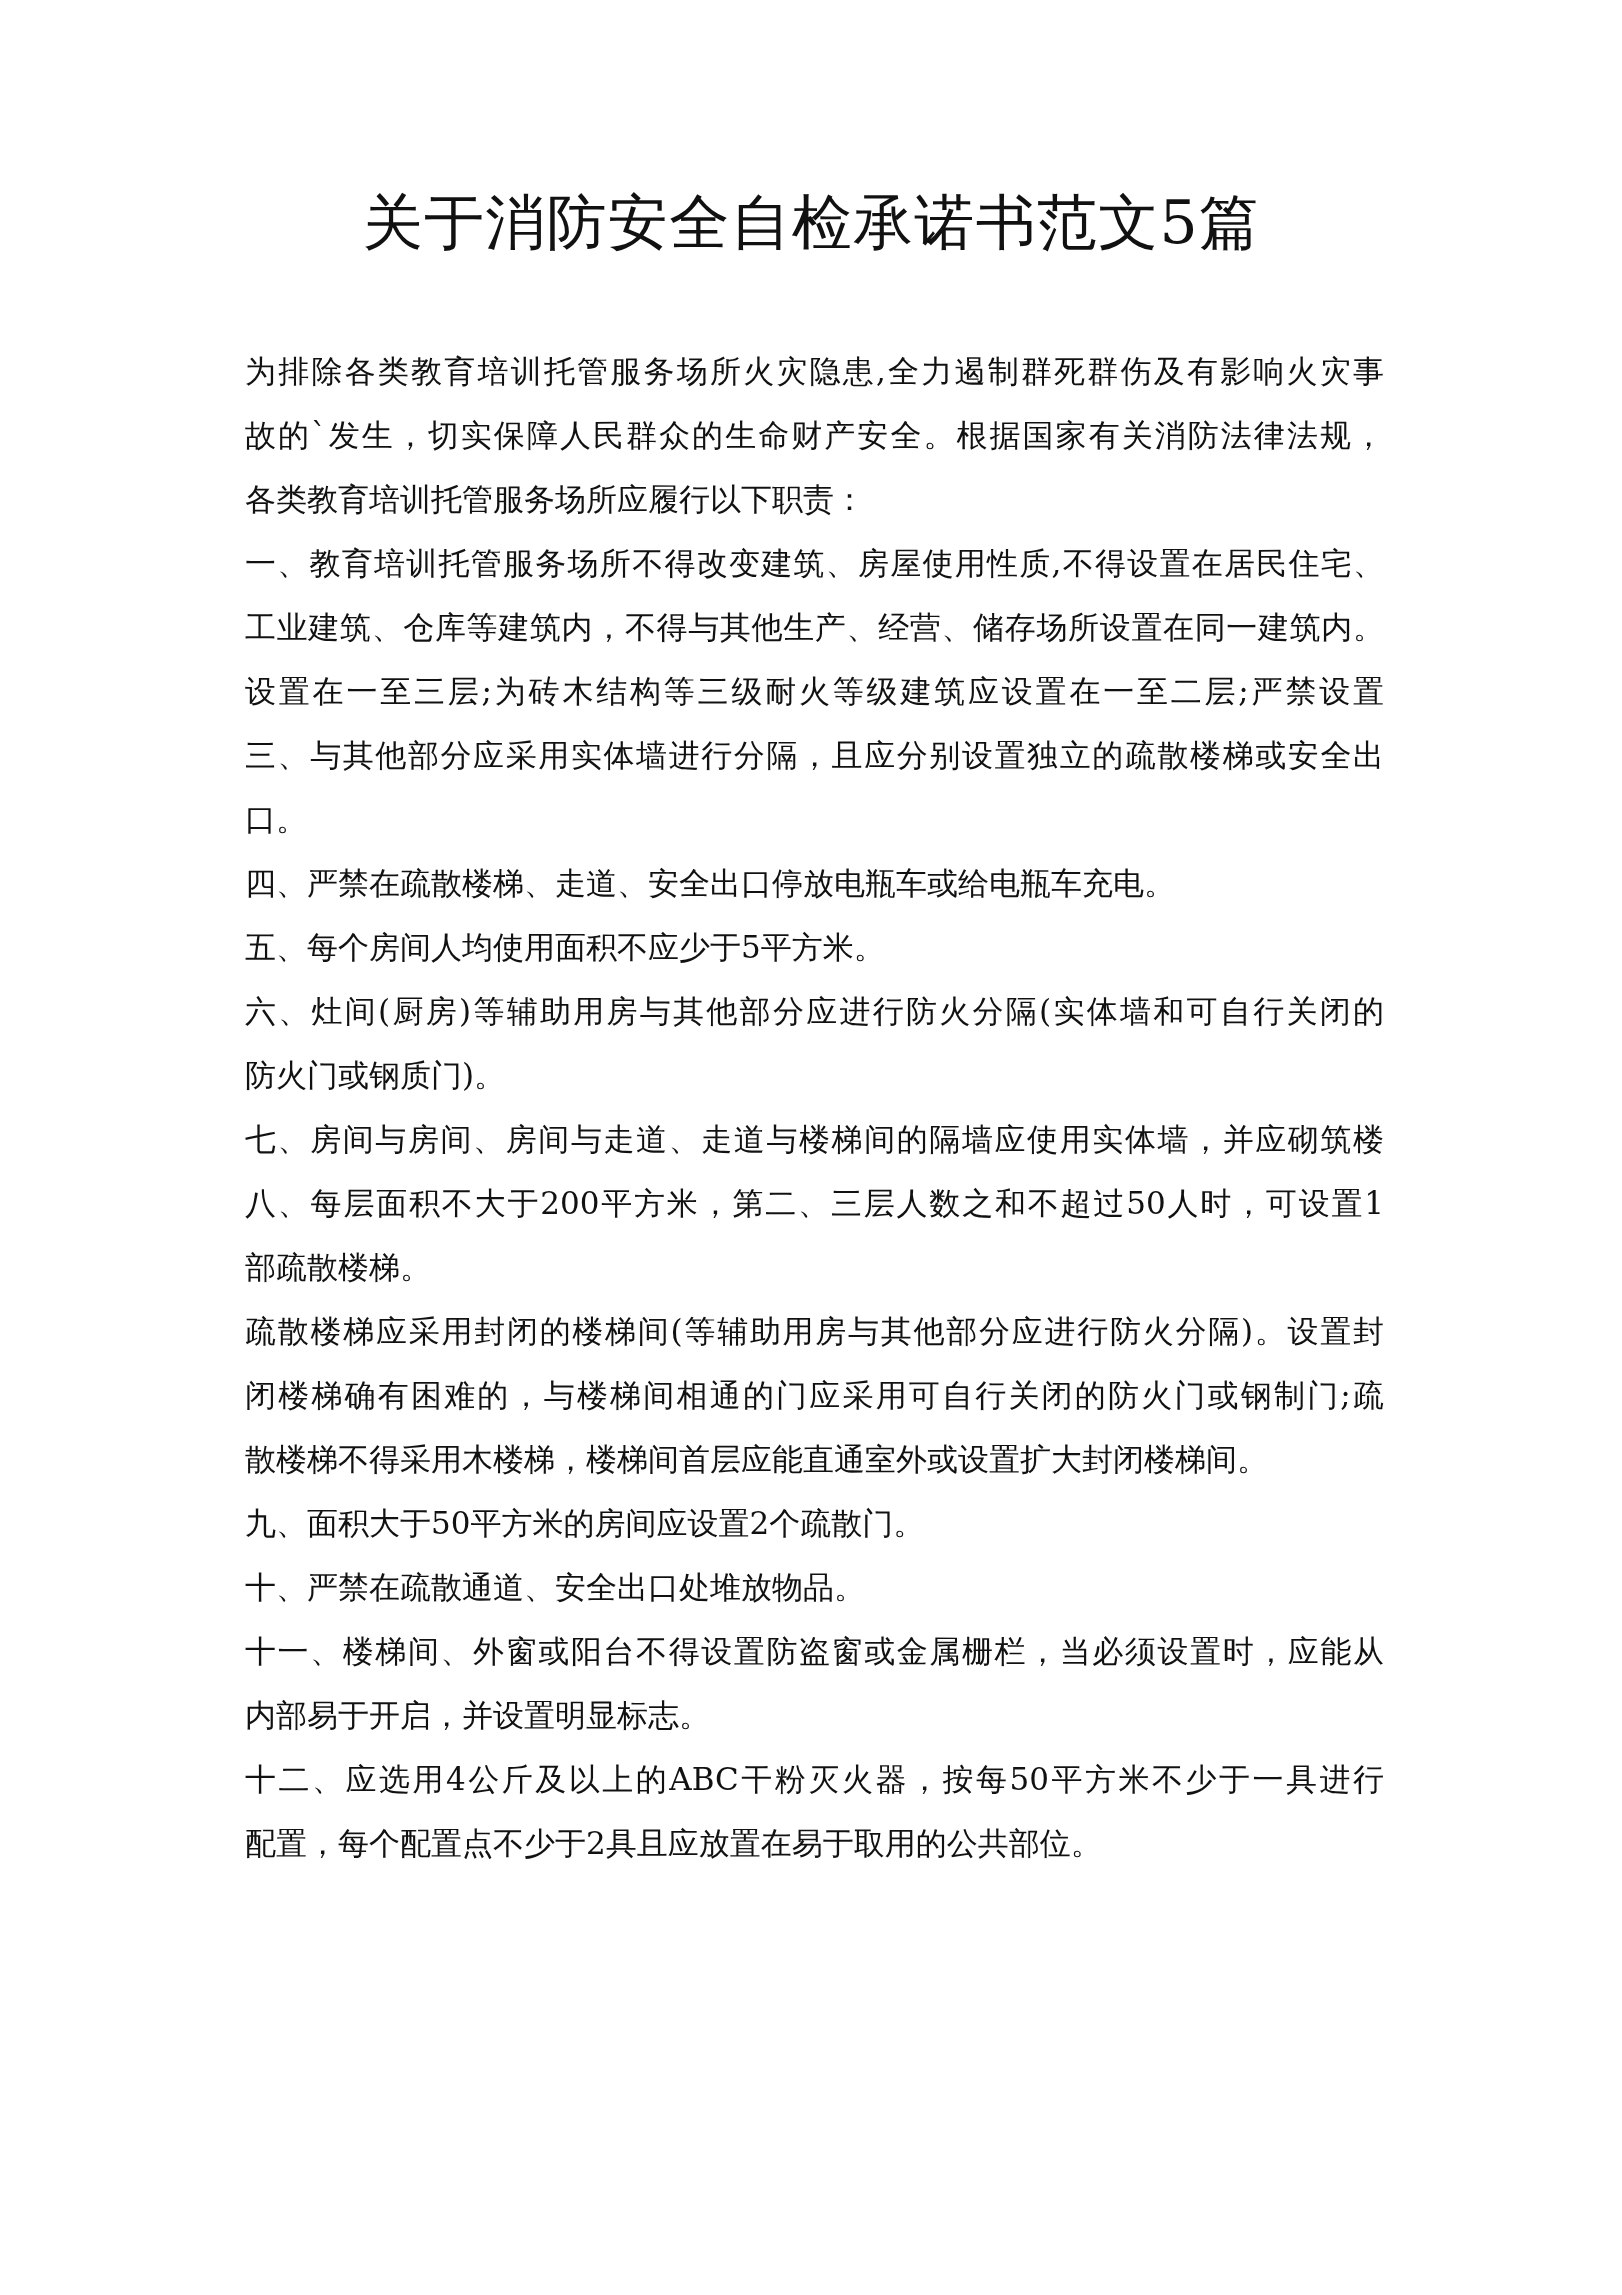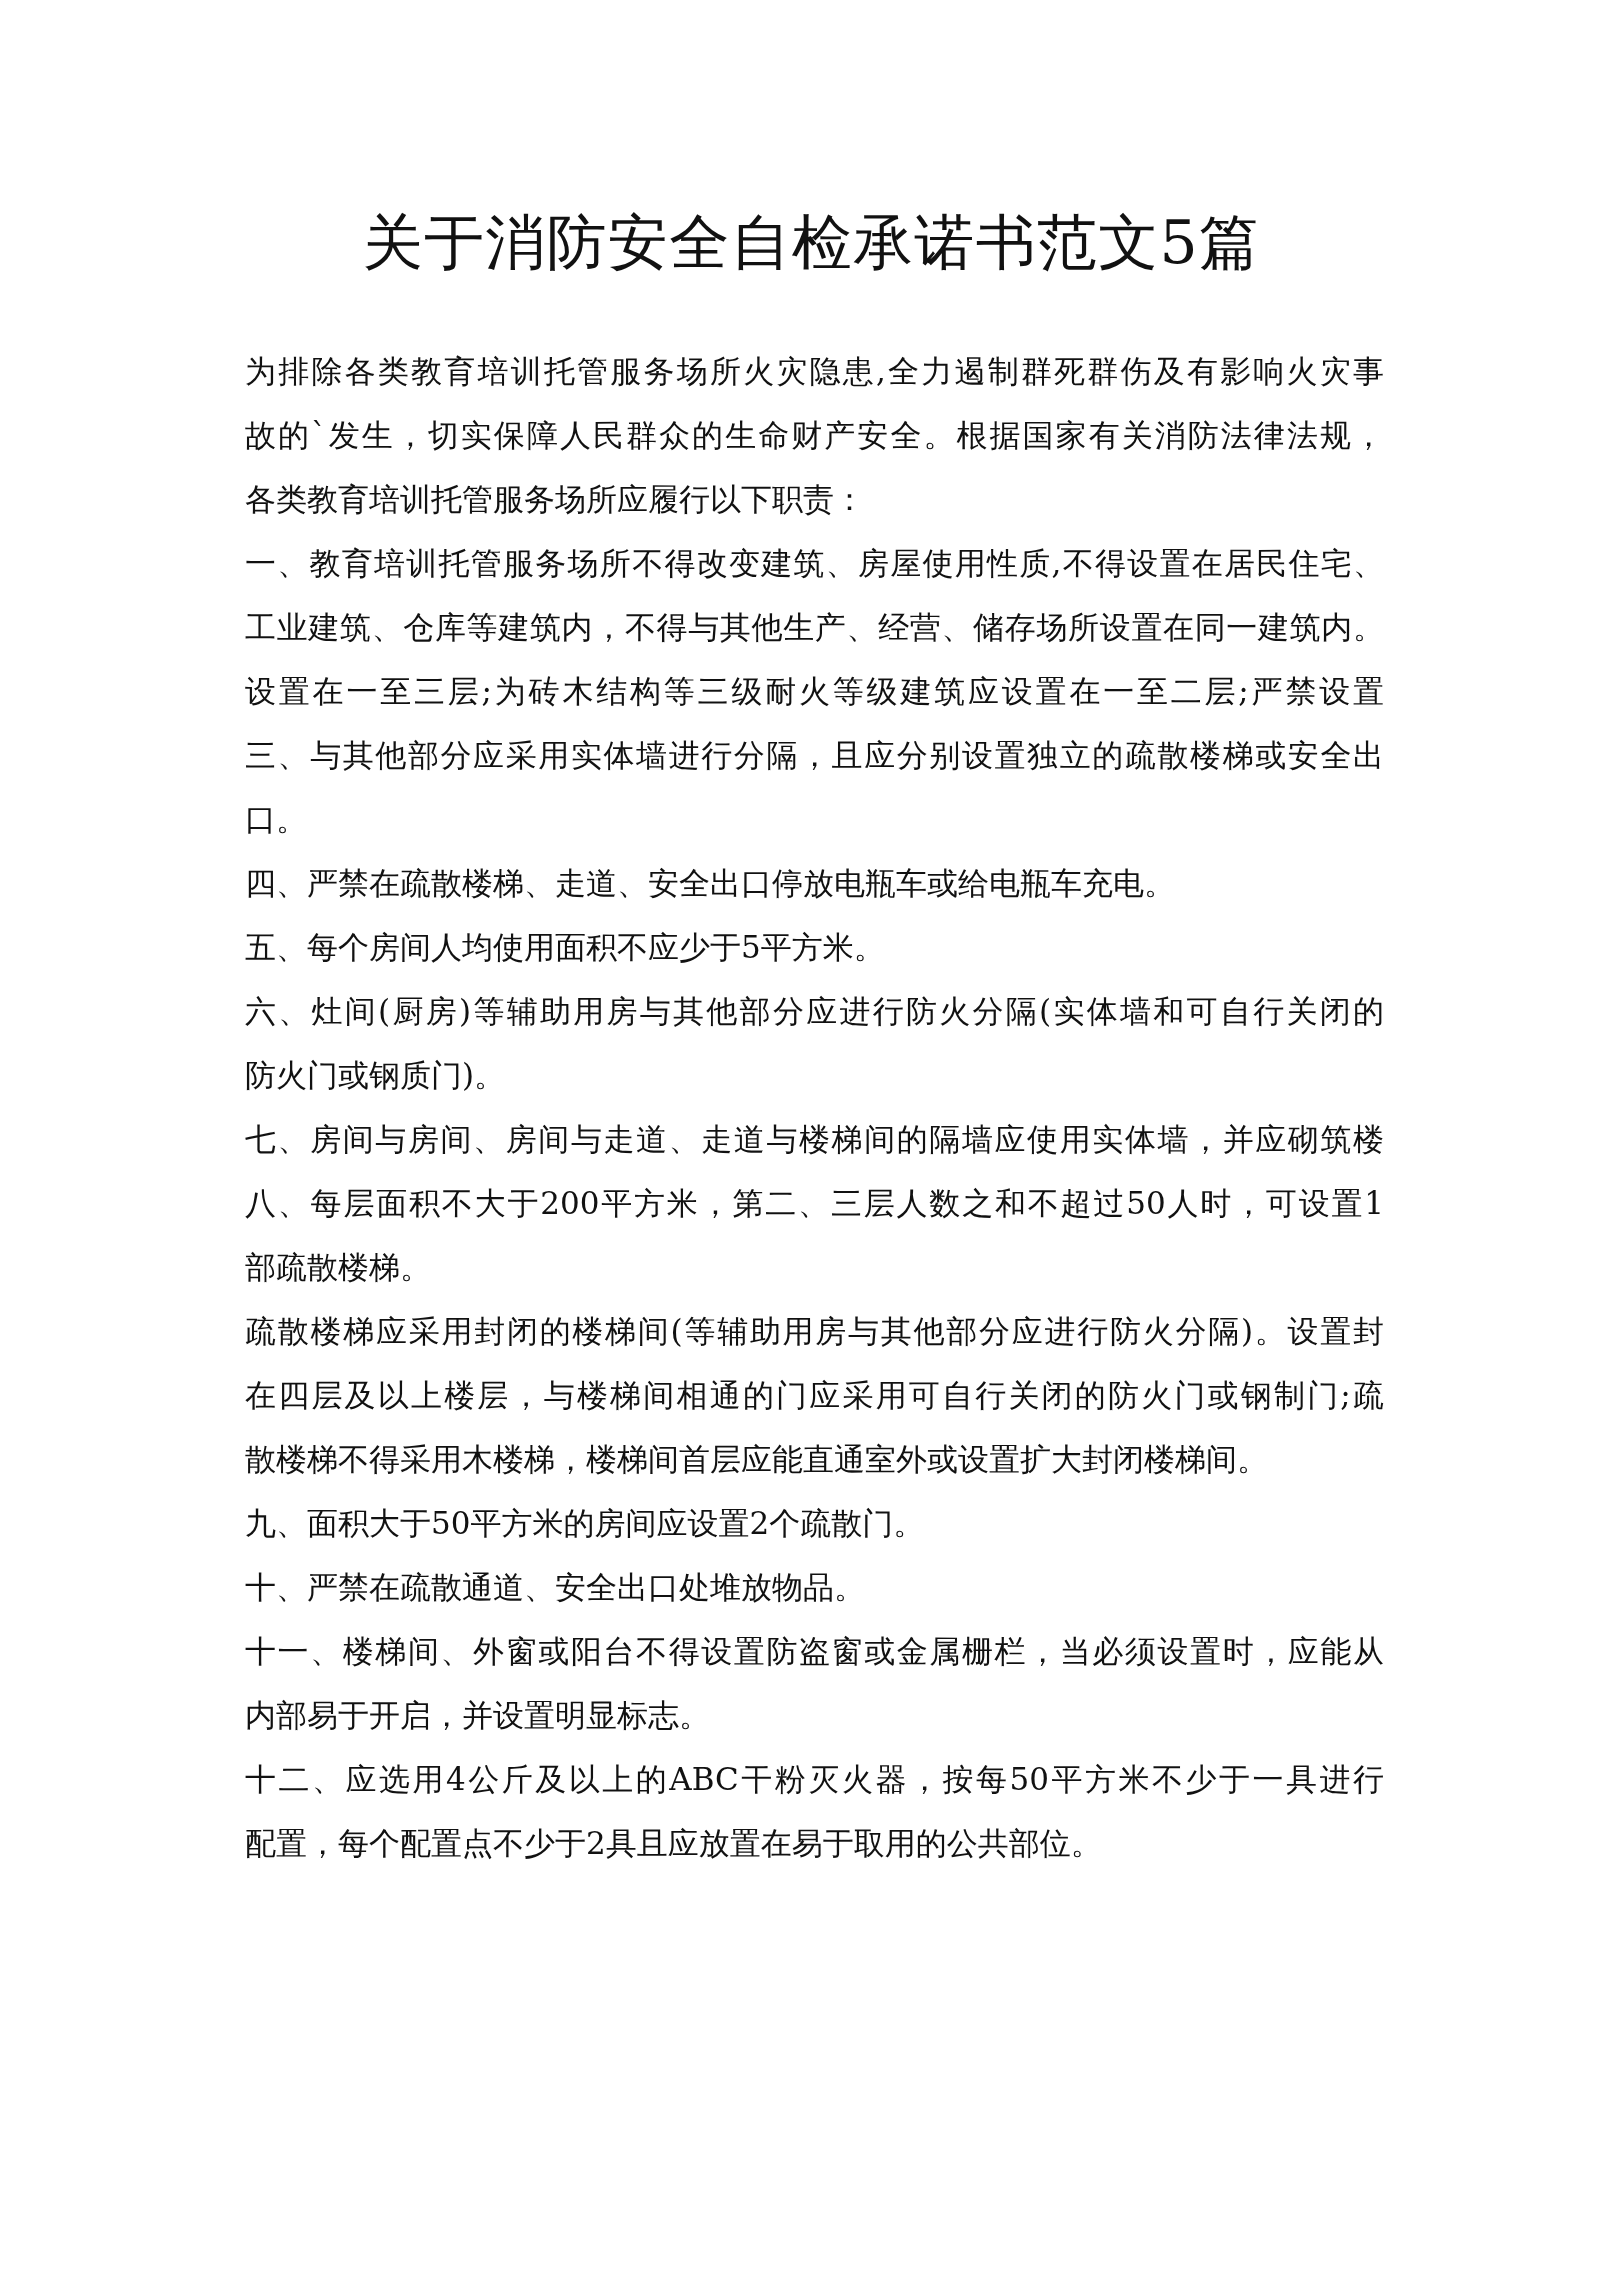--- a/index.html
+++ b/index.html
@@ -19,21 +19,21 @@
       position: absolute;
       left: 0;
       top: 0;
       width: 1623px;
       height: 2295px;
       background: #ffffff;
     }
     .title {
       position: absolute;
       left: 0;
-      top: 200px;
+      top: 180px;
       width: 1623px;
       text-align: center;
       font-size: 60px;
       line-height: 85px;
       letter-spacing: 1.3px;
       font-weight: normal;
       margin: 0;
     }
     .body {
       position: absolute;
@@ -69,21 +69,21 @@
     <div class="line justify">三、与其他部分应采用实体墙进行分隔，且应分别设置独立的疏散楼梯或安全出</div>
     <div class="line">口。</div>
     <div class="line">四、严禁在疏散楼梯、走道、安全出口停放电瓶车或给电瓶车充电。</div>
     <div class="line">五、每个房间人均使用面积不应少于5平方米。</div>
     <div class="line justify">六、灶间(厨房)等辅助用房与其他部分应进行防火分隔(实体墙和可自行关闭的</div>
     <div class="line">防火门或钢质门)。</div>
     <div class="line justify">七、房间与房间、房间与走道、走道与楼梯间的隔墙应使用实体墙，并应砌筑楼</div>
     <div class="line justify">八、每层面积不大于200平方米，第二、三层人数之和不超过50人时，可设置1</div>
     <div class="line">部疏散楼梯。</div>
     <div class="line justify">疏散楼梯应采用封闭的楼梯间(等辅助用房与其他部分应进行防火分隔)。设置封</div>
-    <div class="line justify">在四层及以上楼层，与楼梯间相通的门应采用可自行关闭的防火门或钢制门;疏</div>
+    <div class="line justify">闭楼梯确有困难的，与楼梯间相通的门应采用可自行关闭的防火门或钢制门;疏</div>
     <div class="line">散楼梯不得采用木楼梯，楼梯间首层应能直通室外或设置扩大封闭楼梯间。</div>
     <div class="line">九、面积大于50平方米的房间应设置2个疏散门。</div>
     <div class="line">十、严禁在疏散通道、安全出口处堆放物品。</div>
     <div class="line justify">十一、楼梯间、外窗或阳台不得设置防盗窗或金属栅栏，当必须设置时，应能从</div>
     <div class="line">内部易于开启，并设置明显标志。</div>
     <div class="line justify">十二、应选用4公斤及以上的ABC干粉灭火器，按每50平方米不少于一具进行</div>
     <div class="line">配置，每个配置点不少于2具且应放置在易于取用的公共部位。</div>
   </div>
 </div>
 

